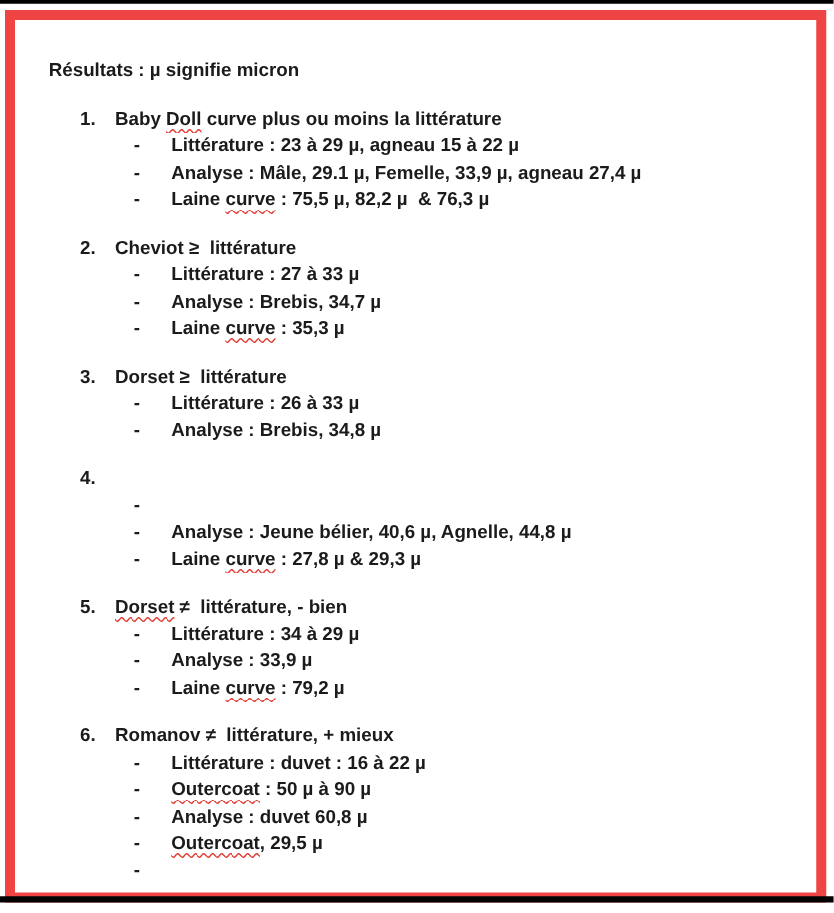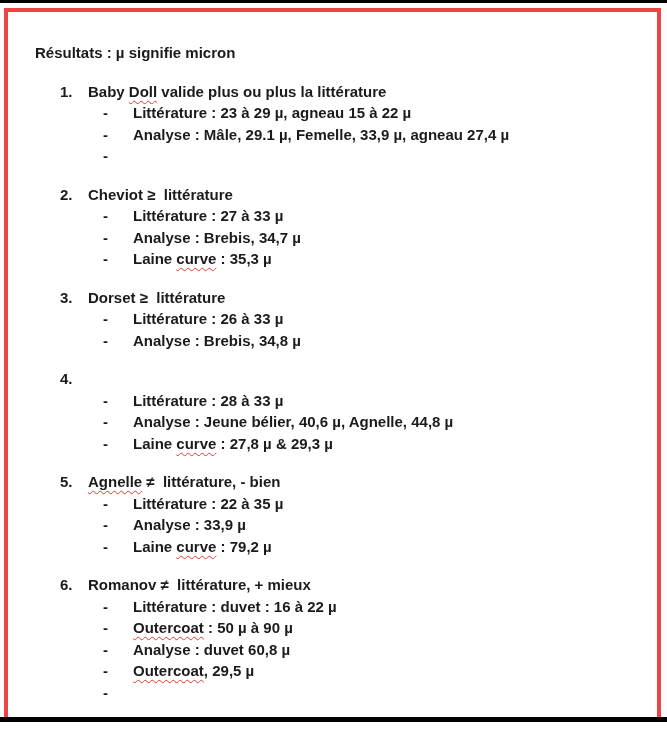--- a/index.html
+++ b/index.html
@@ -25,21 +25,21 @@
     position: absolute;
     left: 0; top: 717px;
     width: 667px; height: 5px;
     background: #000000;
   }
   .frame {
     position: absolute;
     left: 4px; top: 8px;
     width: 657px; height: 714px;
     box-sizing: border-box;
-    border: 4px solid #ef4444;
+    border: 8px solid #ef4444;
     padding: 30px 12px 0 27px;
     background: #ffffff;
   }
   .title {
     font-size: 15px;
     font-weight: bold;
     line-height: 21.5px;
     margin: 0 0 12px 0;
     white-space: pre-wrap;
   }
@@ -87,35 +87,36 @@
 <body>
 
 <div class="top-bar"></div>
 
 <div class="frame">
   <div class="title">Résultats : µ signifie micron</div>
   <ol class="items">
   <li class="item">
     <div class="heading-row">
       <span class="num">1.</span>
-      <span class="heading"><span>Baby </span><span class="misspelled">Doll</span><span> valide plus ou plus la littérature</span></span>
+      <span class="heading"><span>Baby </span><span class="misspelled">Doll</span><span> curve plus ou moins la littérature</span></span>
     </div>
     <div class="bullets">
   <div class="bullet-row">
     <span class="dash">-</span>
     <span class="bullet-text"><span>Littérature : 23 à 29 µ, agneau 15 à 22 µ</span></span>
   </div>
 
   <div class="bullet-row">
     <span class="dash">-</span>
     <span class="bullet-text"><span>Analyse : Mâle, 29.1 µ, Femelle, 33,9 µ, agneau 27,4 µ</span></span>
   </div>
 
   <div class="bullet-row">
     <span class="dash">-</span>
+    <span class="bullet-text"><span>Laine </span><span class="misspelled">curve</span><span> : 75,5 µ, 82,2 µ  &amp; 76,3 µ</span></span>
   </div>
 </div>
   </li>
 
   <li class="item">
     <div class="heading-row">
       <span class="num">2.</span>
       <span class="heading"><span>Cheviot ≥  littérature</span></span>
     </div>
     <div class="bullets">
@@ -154,44 +155,43 @@
 </div>
   </li>
 
   <li class="item">
     <div class="heading-row">
       <span class="num">4.</span>
     </div>
     <div class="bullets">
   <div class="bullet-row">
     <span class="dash">-</span>
-    <span class="bullet-text"><span>Littérature : 28 à 33 µ</span></span>
   </div>
 
   <div class="bullet-row">
     <span class="dash">-</span>
     <span class="bullet-text"><span>Analyse : Jeune bélier, 40,6 µ, Agnelle, 44,8 µ</span></span>
   </div>
 
   <div class="bullet-row">
     <span class="dash">-</span>
     <span class="bullet-text"><span>Laine </span><span class="misspelled">curve</span><span> : 27,8 µ &amp; 29,3 µ</span></span>
   </div>
 </div>
   </li>
 
   <li class="item">
     <div class="heading-row">
       <span class="num">5.</span>
-      <span class="heading"><span class="misspelled">Agnelle</span><span> ≠  littérature, - bien</span></span>
-    </div>
-    <div class="bullets">
-  <div class="bullet-row">
-    <span class="dash">-</span>
-    <span class="bullet-text"><span>Littérature : 22 à 35 µ</span></span>
+      <span class="heading"><span class="misspelled">Dorset</span><span> ≠  littérature, - bien</span></span>
+    </div>
+    <div class="bullets">
+  <div class="bullet-row">
+    <span class="dash">-</span>
+    <span class="bullet-text"><span>Littérature : 34 à 29 µ</span></span>
   </div>
 
   <div class="bullet-row">
     <span class="dash">-</span>
     <span class="bullet-text"><span>Analyse : 33,9 µ</span></span>
   </div>
 
   <div class="bullet-row">
     <span class="dash">-</span>
     <span class="bullet-text"><span>Laine </span><span class="misspelled">curve</span><span> : 79,2 µ</span></span>

